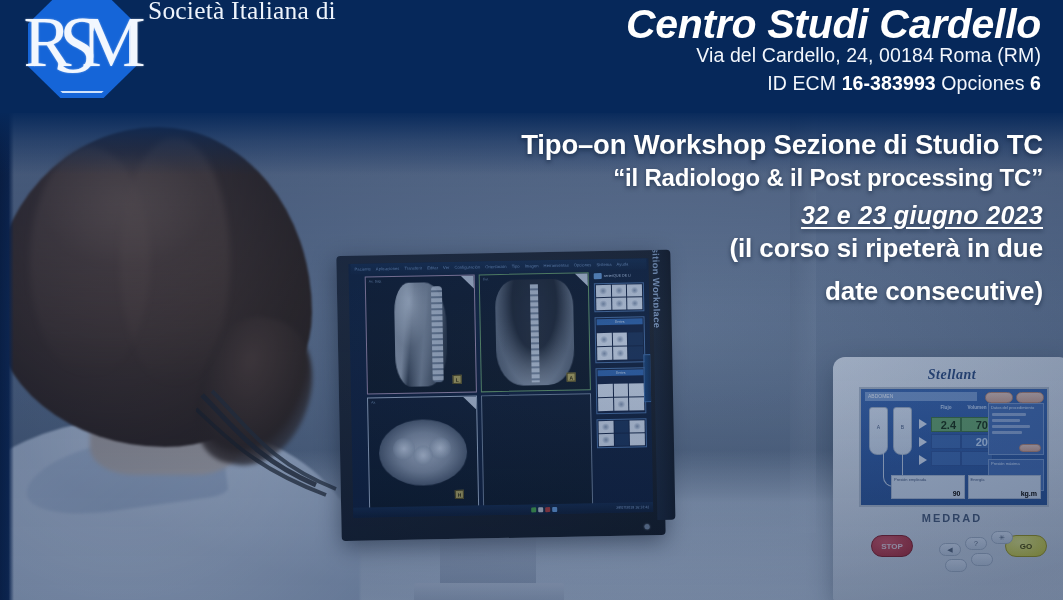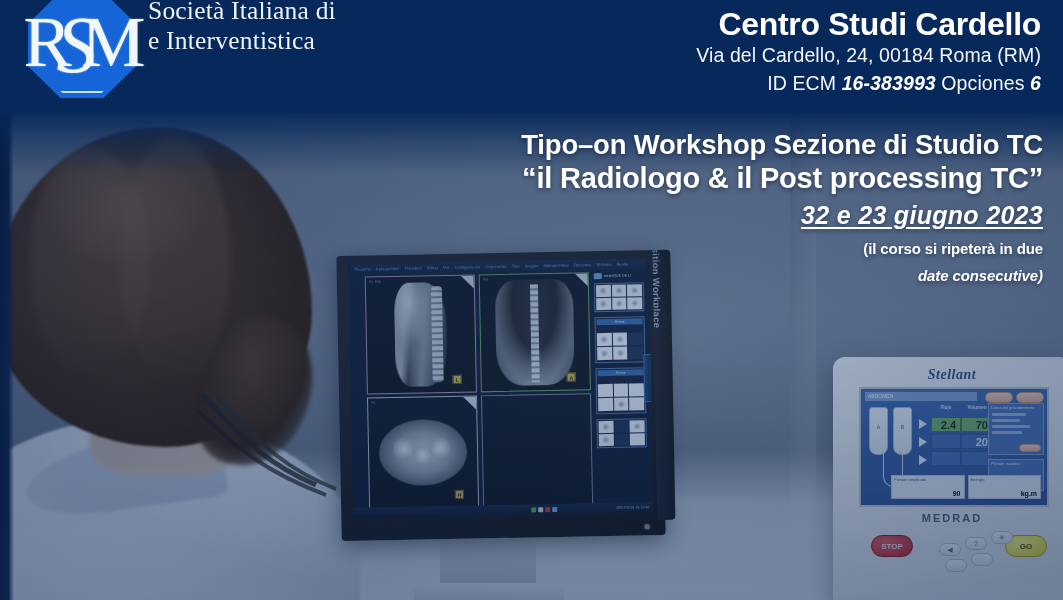--- a/index.html
+++ b/index.html
@@ -73,35 +73,36 @@
     letter-spacing: .2px;
   }
 
   
   #venue-block {
     position: absolute; right: 22px; top: 6px;
     text-align: right;
     color: #ffffff;
   }
   #venue-title {
-    font-size: 32px; font-weight: bold;
+    font-size: 41px; font-weight: bold;
     letter-spacing: -.3px; line-height: 36px;
     white-space: nowrap;
+    font-style: italic;
   }
   #venue-address {
     font-size: 19.5px; line-height: 27px;
     letter-spacing: .1px; white-space: nowrap;
     color: #f2f6fc;
   }
   #ecm-line {
     font-size: 19.5px; line-height: 27px;
     letter-spacing: .1px; white-space: nowrap;
     color: #f2f6fc; margin-top: 1px;
   }
-  #ecm-line .b { font-weight: bold; color: #ffffff; font-style: italic; }
+  #ecm-line .b { font-weight: bold; color: #ffffff; }
 
   
   #photo {
     position: absolute; top: 113px; left: 0;
     width: 1063px; height: 487px;
     overflow: hidden;
     background: #6a7f9c;
   }
   .room {
     position: absolute; inset: 0;
@@ -549,35 +550,35 @@
     z-index: 50;
     color: #ffffff;
     text-shadow: 0 2px 4px rgba(8,24,48,.55);
   }
   .t-line1 {
     font-size: 27.5px; font-weight: bold;
     line-height: 33px; letter-spacing: -.2px;
     white-space: nowrap;
   }
   .t-line2 {
-    font-size: 29px; font-weight: bold;
+    font-size: 24px; font-weight: bold;
     line-height: 34px; letter-spacing: -.2px;
     white-space: nowrap;
   }
   .t-date {
     font-size: 25px; font-weight: bold; font-style: italic;
     line-height: 36px; letter-spacing: .3px;
     text-decoration: underline;
     text-underline-offset: 3px;
     text-decoration-thickness: 2px;
     white-space: nowrap;
     margin-top: 2px;
   }
   .t-note {
-    font-size: 15px; font-weight: bold;
+    font-size: 26px; font-weight: bold;
     line-height: 27px; letter-spacing: -.1px;
     margin-top: 2px;
   }
 </style>
 </head>
 <body>
 
 <div id="poster">
 
   <div id="header">
@@ -588,21 +589,20 @@
         <div class="octagon-inner"></div>
         <div class="monogram">
           <span>R</span>
             <span class="mono-s">S</span>
             <span>M</span>
         </div>
       </div>
 
       <div id="society-name">
         <div>Società Italiana di</div>
-        <div>e Interventistica</div>
       </div>
 
       <div id="venue-block">
         <div id="venue-title">Centro Studi Cardello</div>
         <div id="venue-address">Via  del Cardello, 24,  00184 Roma (RM)</div>
         <div id="ecm-line"><span>ID ECM</span>
           <span class="b">16-383993</span>
           <span>Opciones</span>
           <span class="b">6</span>
         </div>
@@ -877,16 +877,16 @@
     <div class="tint"></div>
     <div class="tint2"></div>
     <div class="header-fade"></div>
   </div>
 
   <div id="title-block">
     <div class="t-line1">Tipo–on Workshop Sezione di Studio TC</div>
     <div class="t-line2">“il Radiologo &amp; il Post processing TC”</div>
     <div class="t-date">32 e 23 giugno 2023</div>
     <div class="t-note">(il corso si ripeterà in due</div>
-    <div class="t-note" style="margin-top:0;font-style:italic;">date consecutive)</div>
+    <div class="t-note" style="margin-top:16px;">date consecutive)</div>
   </div>
 
 </div>
 
 </body></html>

